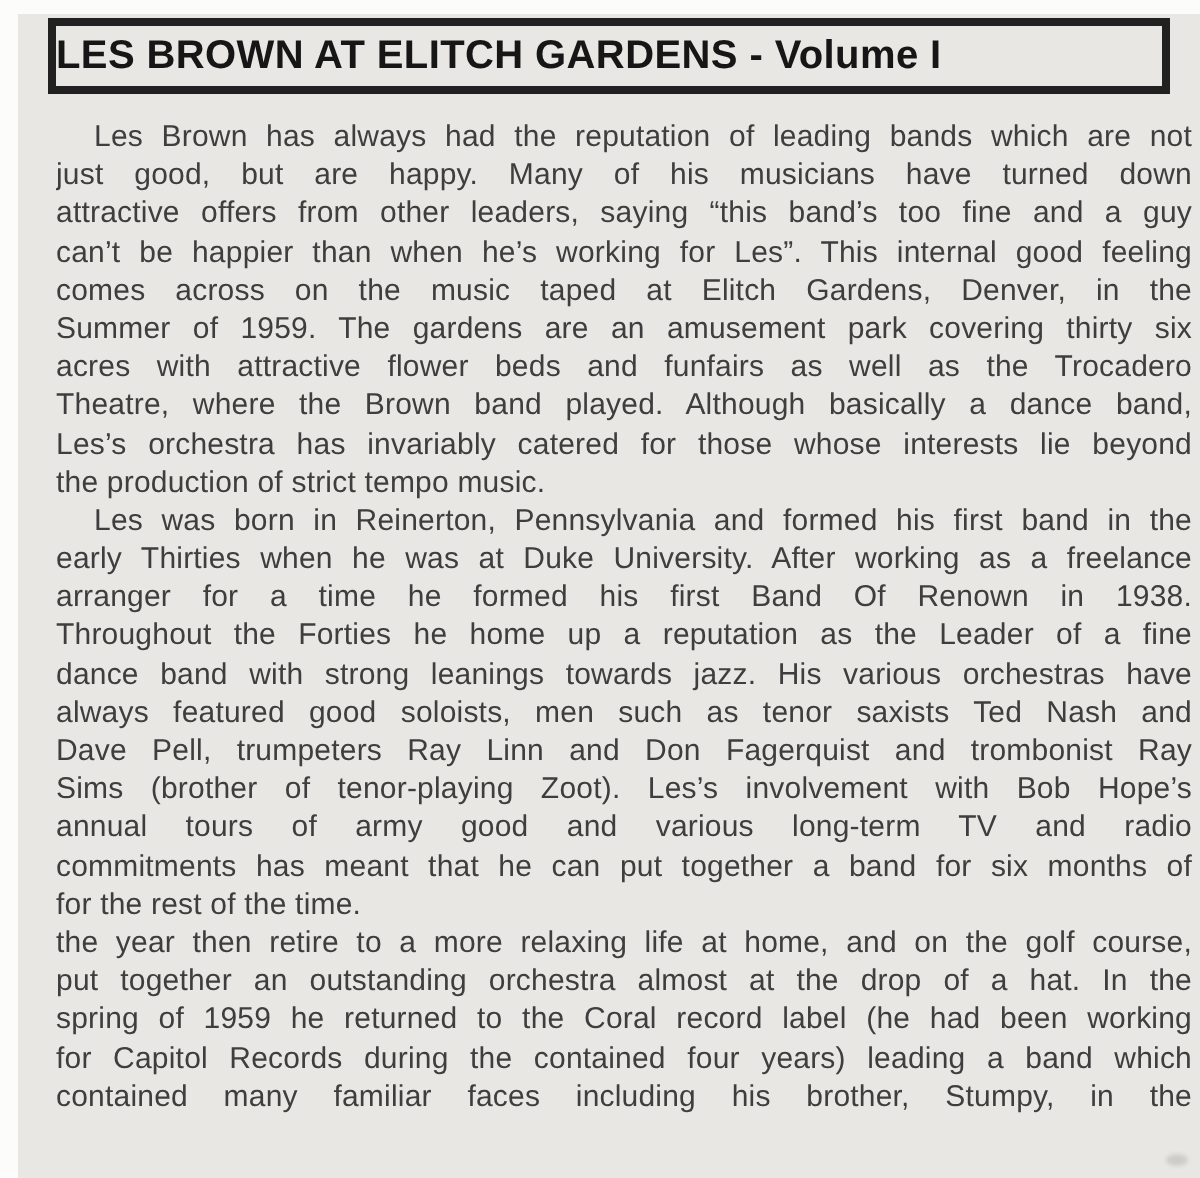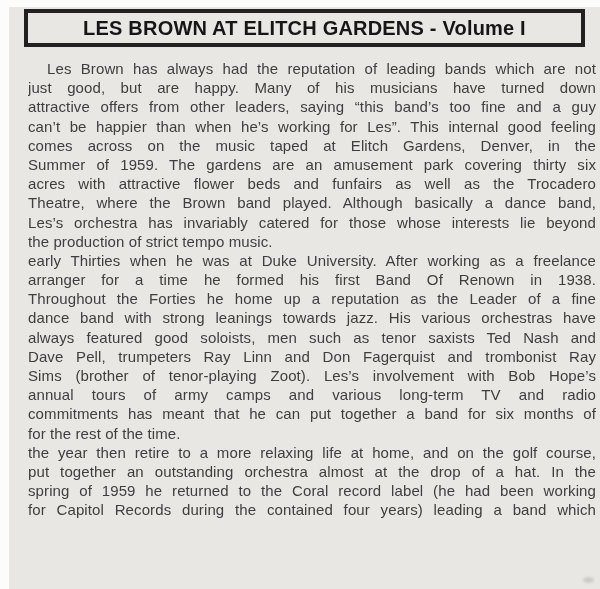--- a/index.html
+++ b/index.html
@@ -20,21 +20,21 @@
   .paper{
     position:absolute;
     left:9px;top:7px;right:0;bottom:0;
     background:var(--paper);
   }
   .title-box{
     position:absolute;
     left:15px;top:2px;
     width:553px;height:30px;
     border:4px solid var(--box-border);
-    display:flex;align-items:center;justify-content:center;
+    display:flex;align-items:center;
   }
   .title-box .title{
     font-size:20px;
     font-weight:bold;
     color:var(--title-ink);
     letter-spacing:0.2px;
     white-space:nowrap;
   }
   .notes{
     position:absolute;
@@ -79,29 +79,31 @@
       <div class="line indent">Les Brown has always had the reputation of leading bands which are not</div>
       <div class="line">just good, but are happy. Many of his musicians have turned down</div>
       <div class="line">attractive offers from other leaders, saying “this band’s too fine and a guy</div>
       <div class="line">can’t be happier than when he’s working for Les”. This internal good feeling</div>
       <div class="line">comes across on the music taped at Elitch Gardens, Denver, in the</div>
       <div class="line">Summer of 1959. The gardens are an amusement park covering thirty six</div>
       <div class="line">acres with attractive flower beds and funfairs as well as the Trocadero</div>
       <div class="line">Theatre, where the Brown band played. Although basically a dance band,</div>
       <div class="line">Les’s orchestra has invariably catered for those whose interests lie beyond</div>
       <div class="line last">the production of strict tempo music.</div>
+      <div class="line indent">Les was born in Reinerton, Pennsylvania and formed his first band in the</div>
       <div class="line">early Thirties when he was at Duke University. After working as a freelance</div>
       <div class="line">arranger for a time he formed his first Band Of Renown in 1938.</div>
       <div class="line">Throughout the Forties he home up a reputation as the Leader of a fine</div>
       <div class="line">dance band with strong leanings towards jazz. His various orchestras have</div>
       <div class="line">always featured good soloists, men such as tenor saxists Ted Nash and</div>
       <div class="line">Dave Pell, trumpeters Ray Linn and Don Fagerquist and trombonist Ray</div>
       <div class="line">Sims (brother of tenor-playing Zoot). Les’s involvement with Bob Hope’s</div>
-      <div class="line">annual tours of army camps and various long-term TV and radio</div>
+      <div class="line">annual tours of army good and various long-term TV and radio</div>
       <div class="line">commitments has meant that he can put together a band for six months of</div>
       <div class="line last">for the rest of the time.</div>
       <div class="line">the year then retire to a more relaxing life at home, and on the golf course,</div>
       <div class="line">put together an outstanding orchestra almost at the drop of a hat. In the</div>
       <div class="line">spring of 1959 he returned to the Coral record label (he had been working</div>
       <div class="line">for Capitol Records during the contained four years) leading a band which</div>
+      <div class="line">contained many familiar faces including his brother, Stumpy, in the</div>
     </div>
   <div class="smudge"></div>
 </div>
 
 </body></html>

